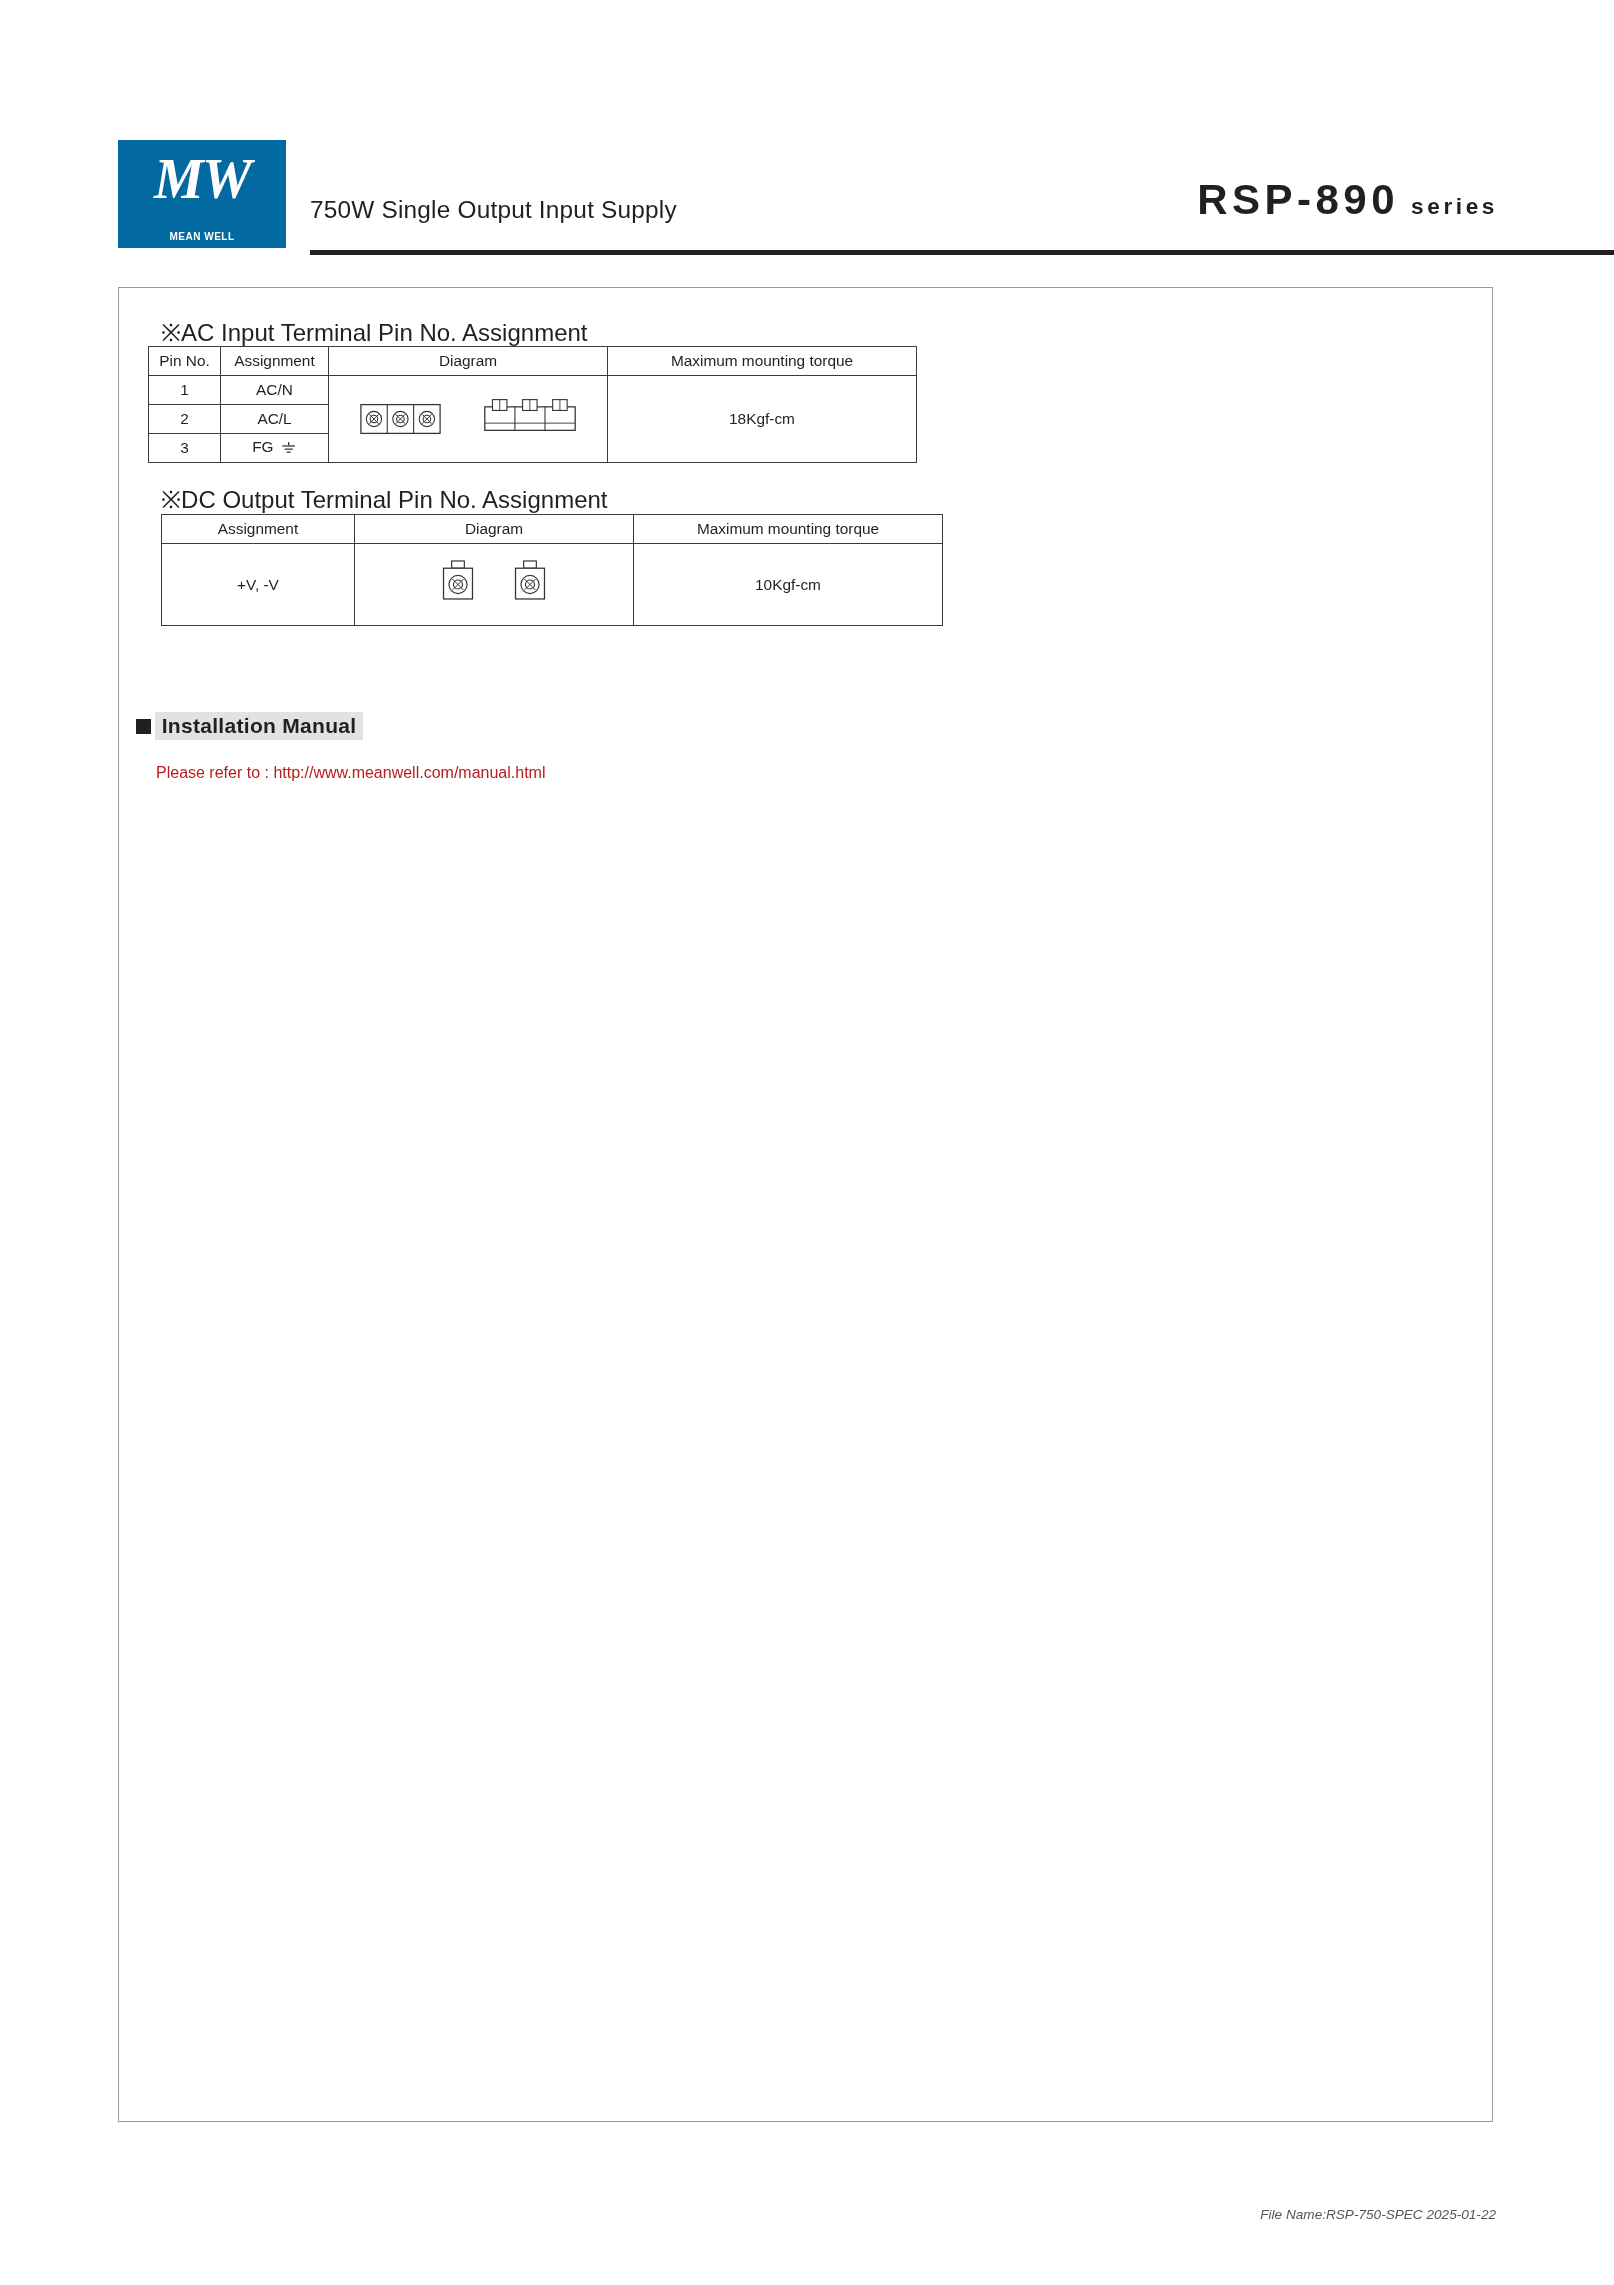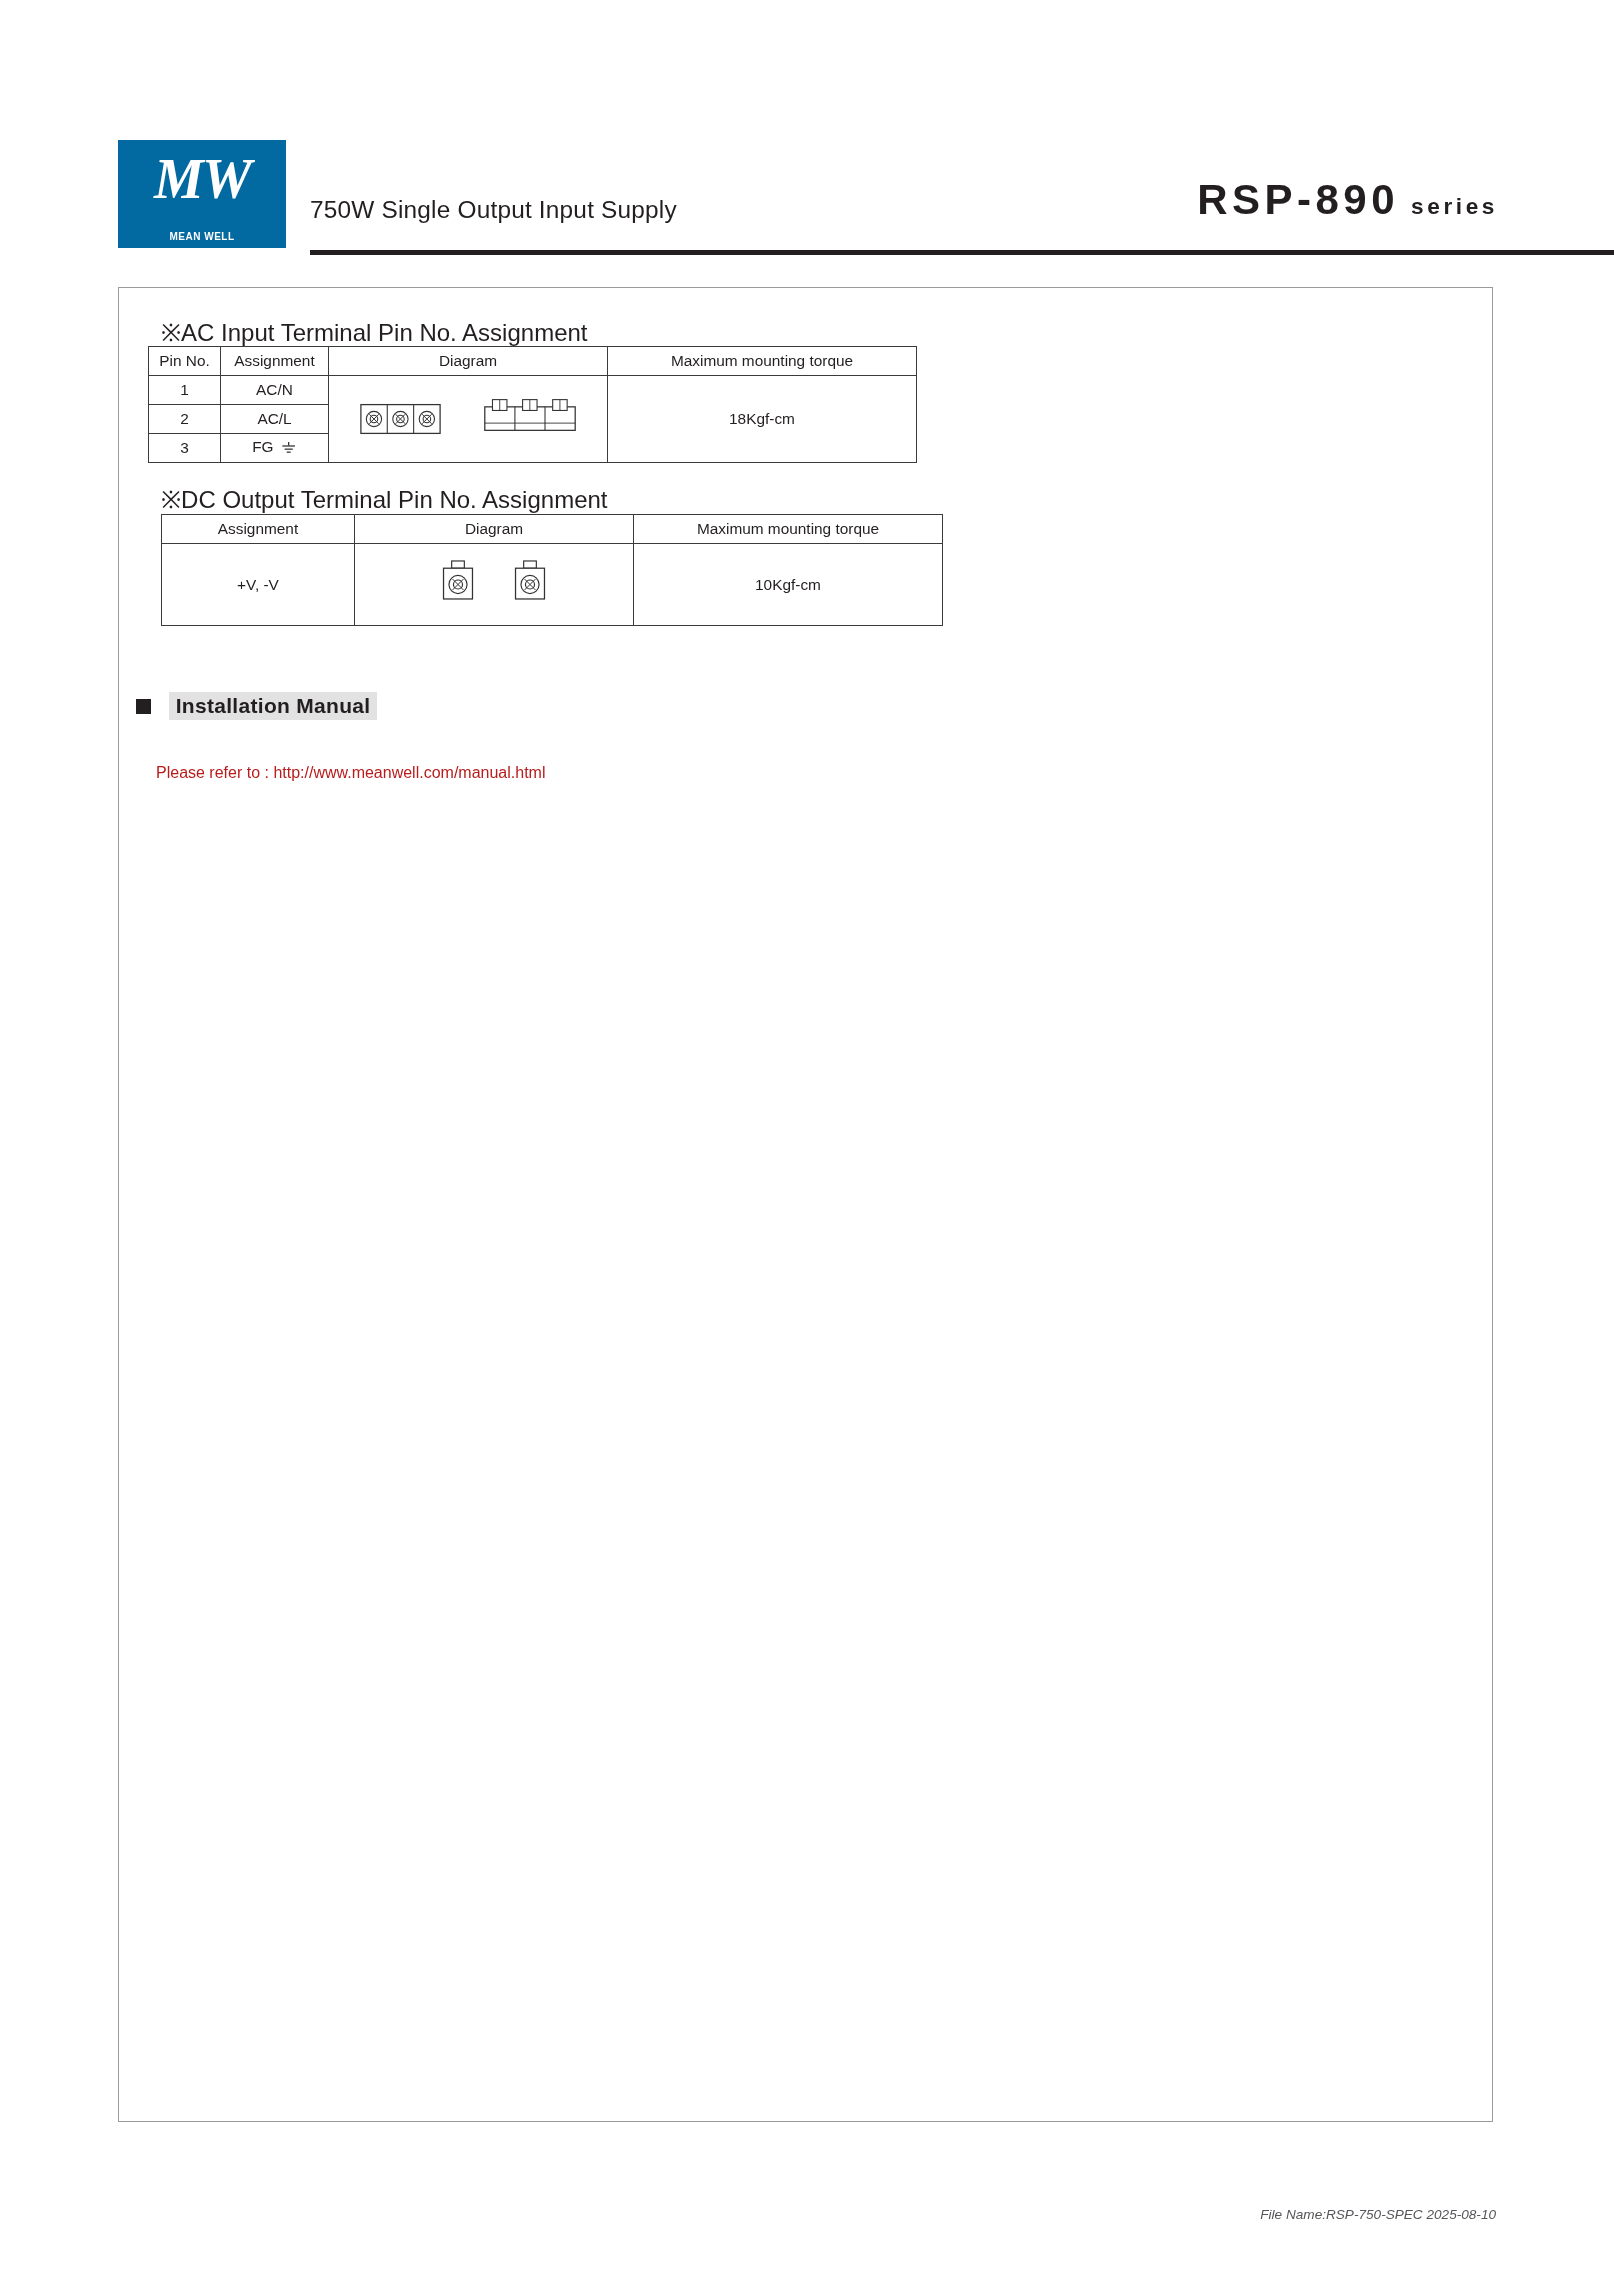--- a/index.html
+++ b/index.html
@@ -163,24 +163,24 @@
     display: flex;
     align-items: center;
     justify-content: center;
     gap: 42px;
   }
 
   
   .inst-head {
     position: absolute;
     left: 136px;
-    top: 692px;
+    top: 712px;
     display: flex;
     align-items: center;
-    gap: 18px;
+    gap: 4px;
   }
   .inst-square {
     width: 15.4px;
     height: 15.4px;
     background: #231f20;
   }
   .inst-title {
     font-size: 21px;
     font-weight: bold;
     color: #231f20;
@@ -341,14 +341,14 @@
   </tr>
 </tbody>
   </table>
 
 <div class="inst-head">
   <span class="inst-square"></span>
   <span class="inst-title">Installation Manual</span>
 </div>
 <div class="inst-body">Please refer to : http://www.meanwell.com/manual.html</div>
 
-<div class="footer">File Name:RSP-750-SPEC  2025-08-10</div>
+<div class="footer">File Name:RSP-750-SPEC  2025-01-22</div>
 
 
 </body></html>

